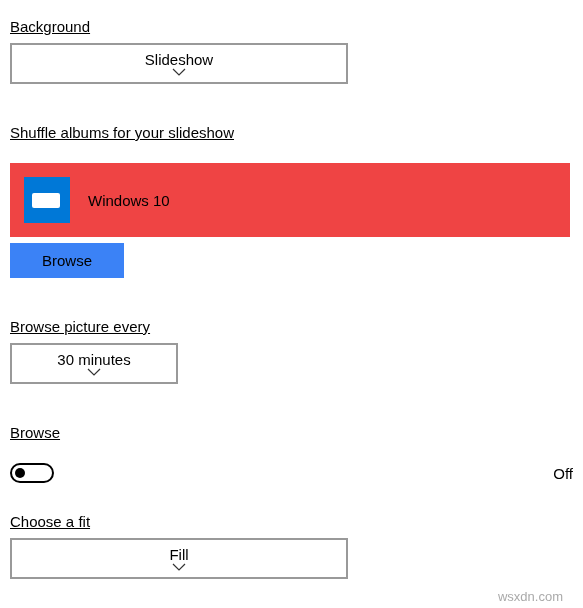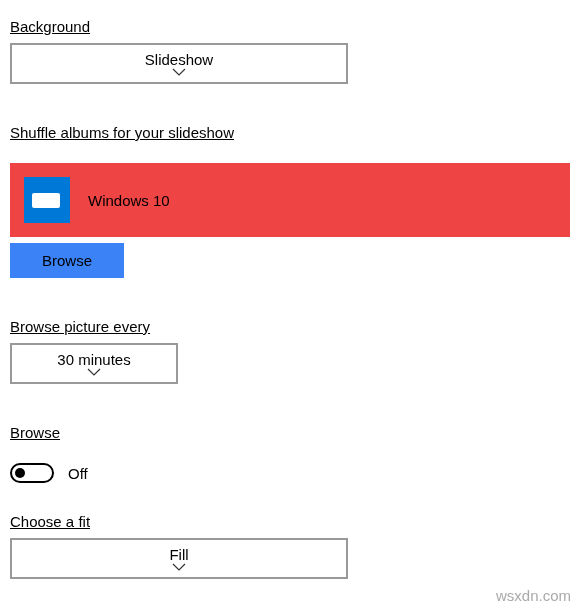--- a/index.html
+++ b/index.html
@@ -88,20 +88,21 @@
       font-family: inherit;
       cursor: pointer;
       color: #000;
       width: 114px;
       text-align: center;
     }
     .toggle-row {
       display: flex;
       align-items: center;
       gap: 14px;
+      justify-content: space-between;
     }
     .toggle {
       width: 44px;
       height: 20px;
       border: 2px solid #000;
       border-radius: 20px;
       position: relative;
       background: #fff;
       cursor: pointer;
     }
@@ -117,22 +118,22 @@
     .toggle-label {
       font-size: 15px;
       color: #000;
     }
     .spacer-lg { height: 40px; }
     .spacer-md { height: 30px; }
     .spacer-sm { height: 14px; }
     .watermark {
       position: fixed;
       bottom: 4px;
-      right: 12px;
-      font-size: 15px;
+      right: 20px;
+      font-size: 13px;
       color: #aaa;
       font-family: Arial, sans-serif;
     }
   </style>
 </head>
 <body>
 
 
 
 

